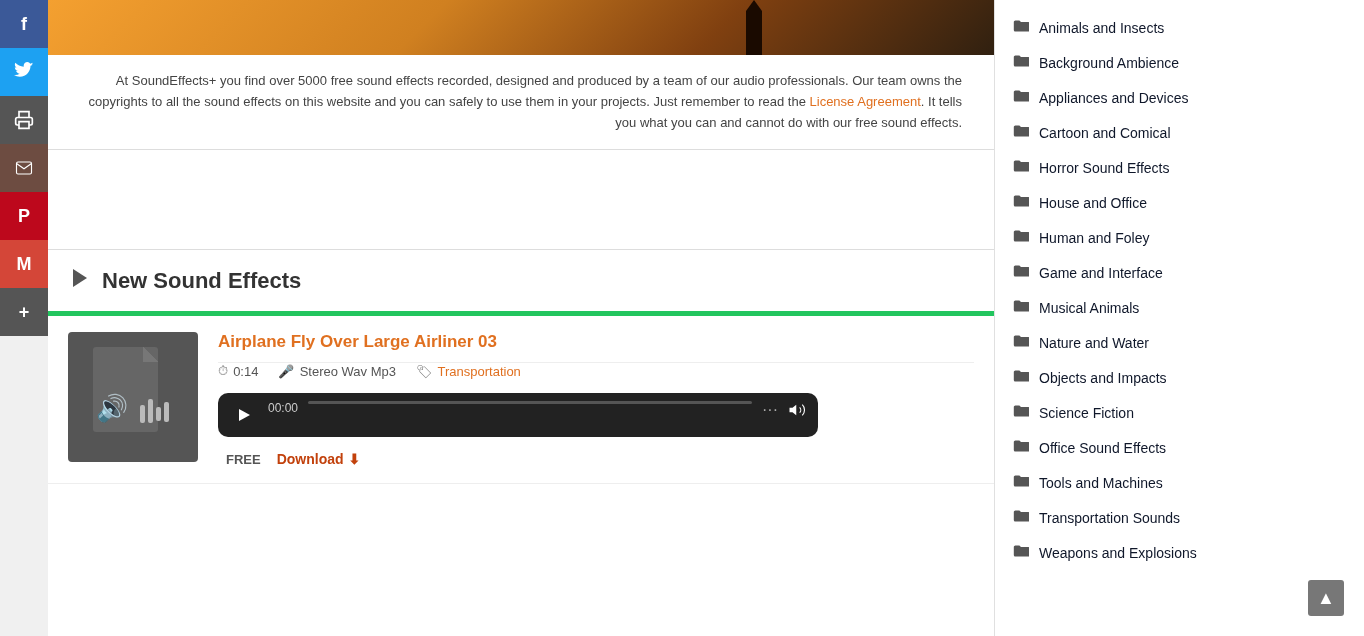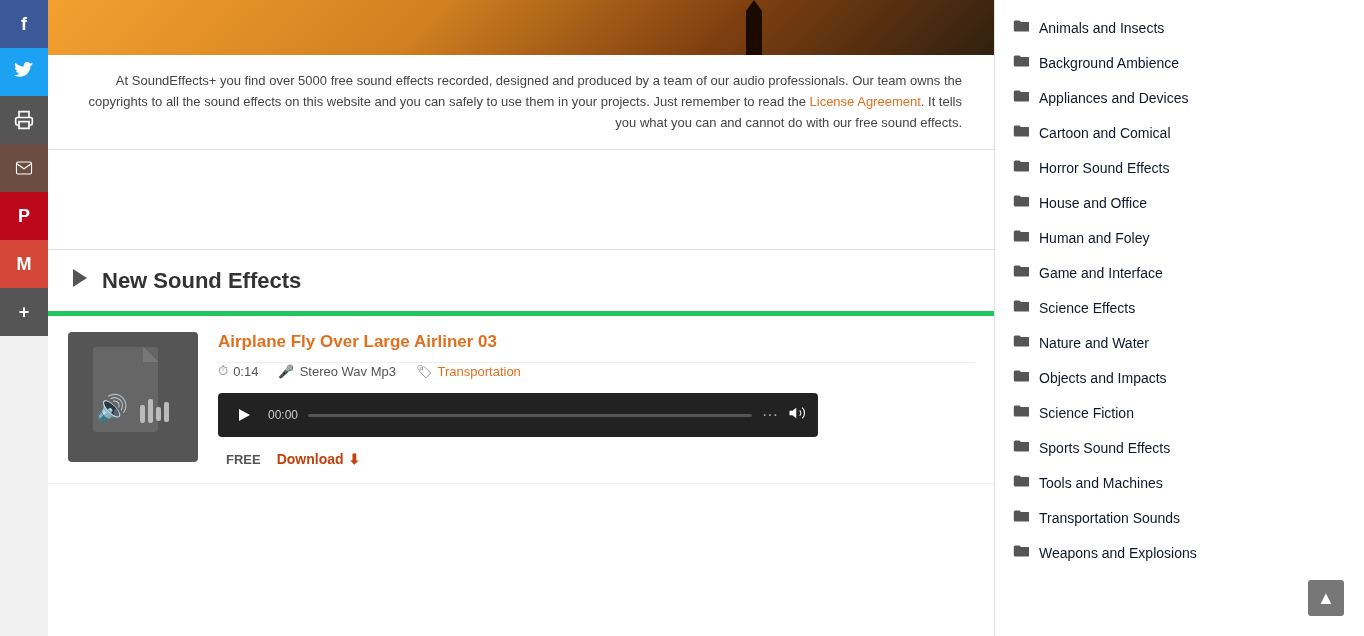--- a/index.html
+++ b/index.html
@@ -169,24 +169,24 @@
     }
     .tag-link {
       color: #e07020;
       text-decoration: none;
       font-size: 13px;
     }
 
     
     .audio-player {
       background: #222;
-      border-radius: 4px;
+      border-radius: 10px;
       padding: 8px 12px;
       display: flex;
-      align-items: center;
+      align-items: flex-start;
       gap: 10px;
       margin-bottom: 14px;
       max-width: 600px;
     }
     .play-btn {
       width: 28px;
       height: 28px;
       background: transparent;
       border: none;
       color: white;
@@ -466,21 +466,21 @@
         </svg>
       </span>
       <a href="#" class="sidebar-category-link">Game and Interface</a>
     </div>
       <div class="sidebar-category">
       <span class="folder-icon">
         <svg width="16" height="14" viewBox="0 0 20 16" fill="#555">
           <path d="M1 3C1 2 1.9 1 3 1h5l2 2h9c1.1 0 2 .9 2 2v8c0 1.1-.9 2-2 2H3c-1.1 0-2-.9-2-2V3z"></path>
         </svg>
       </span>
-      <a href="#" class="sidebar-category-link">Science Effects</a>
+      <a href="#" class="sidebar-category-link">Musical Animals</a>
     </div>
       <div class="sidebar-category">
       <span class="folder-icon">
         <svg width="16" height="14" viewBox="0 0 20 16" fill="#555">
           <path d="M1 3C1 2 1.9 1 3 1h5l2 2h9c1.1 0 2 .9 2 2v8c0 1.1-.9 2-2 2H3c-1.1 0-2-.9-2-2V3z"></path>
         </svg>
       </span>
       <a href="#" class="sidebar-category-link">Nature and Water</a>
     </div>
       <div class="sidebar-category">
@@ -498,21 +498,21 @@
         </svg>
       </span>
       <a href="#" class="sidebar-category-link">Science Fiction</a>
     </div>
       <div class="sidebar-category">
       <span class="folder-icon">
         <svg width="16" height="14" viewBox="0 0 20 16" fill="#555">
           <path d="M1 3C1 2 1.9 1 3 1h5l2 2h9c1.1 0 2 .9 2 2v8c0 1.1-.9 2-2 2H3c-1.1 0-2-.9-2-2V3z"></path>
         </svg>
       </span>
-      <a href="#" class="sidebar-category-link">Sports Sound Effects</a>
+      <a href="#" class="sidebar-category-link">Office Sound Effects</a>
     </div>
       <div class="sidebar-category">
       <span class="folder-icon">
         <svg width="16" height="14" viewBox="0 0 20 16" fill="#555">
           <path d="M1 3C1 2 1.9 1 3 1h5l2 2h9c1.1 0 2 .9 2 2v8c0 1.1-.9 2-2 2H3c-1.1 0-2-.9-2-2V3z"></path>
         </svg>
       </span>
       <a href="#" class="sidebar-category-link">Tools and Machines</a>
     </div>
       <div class="sidebar-category">

